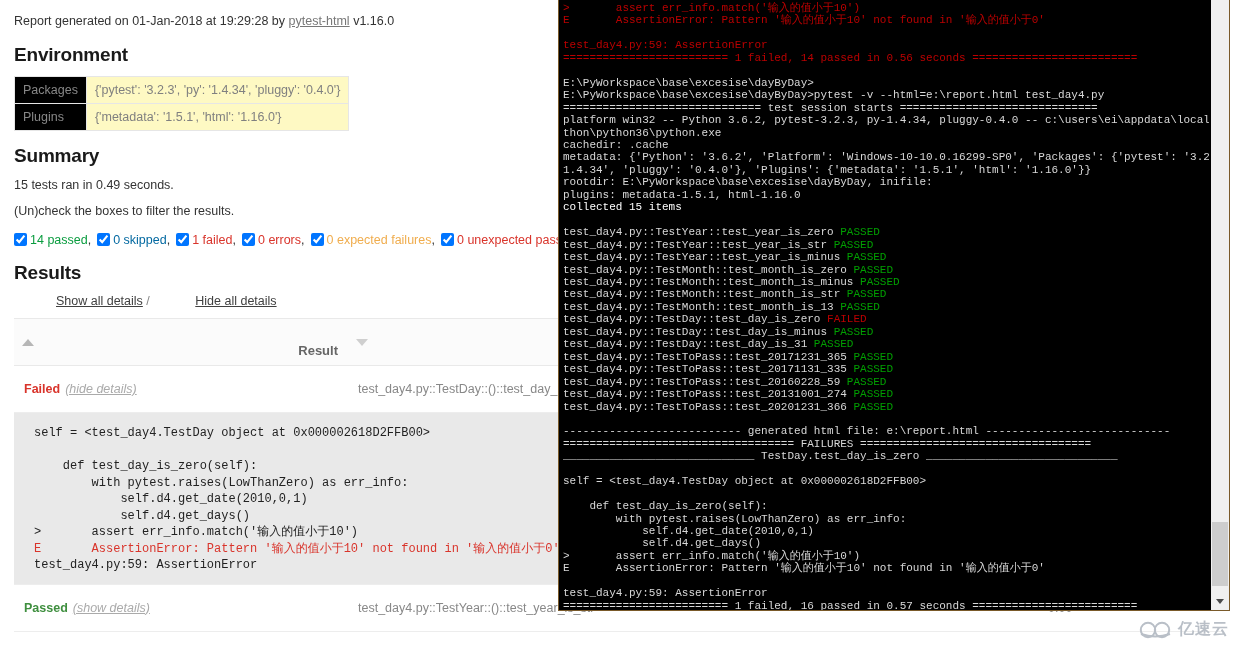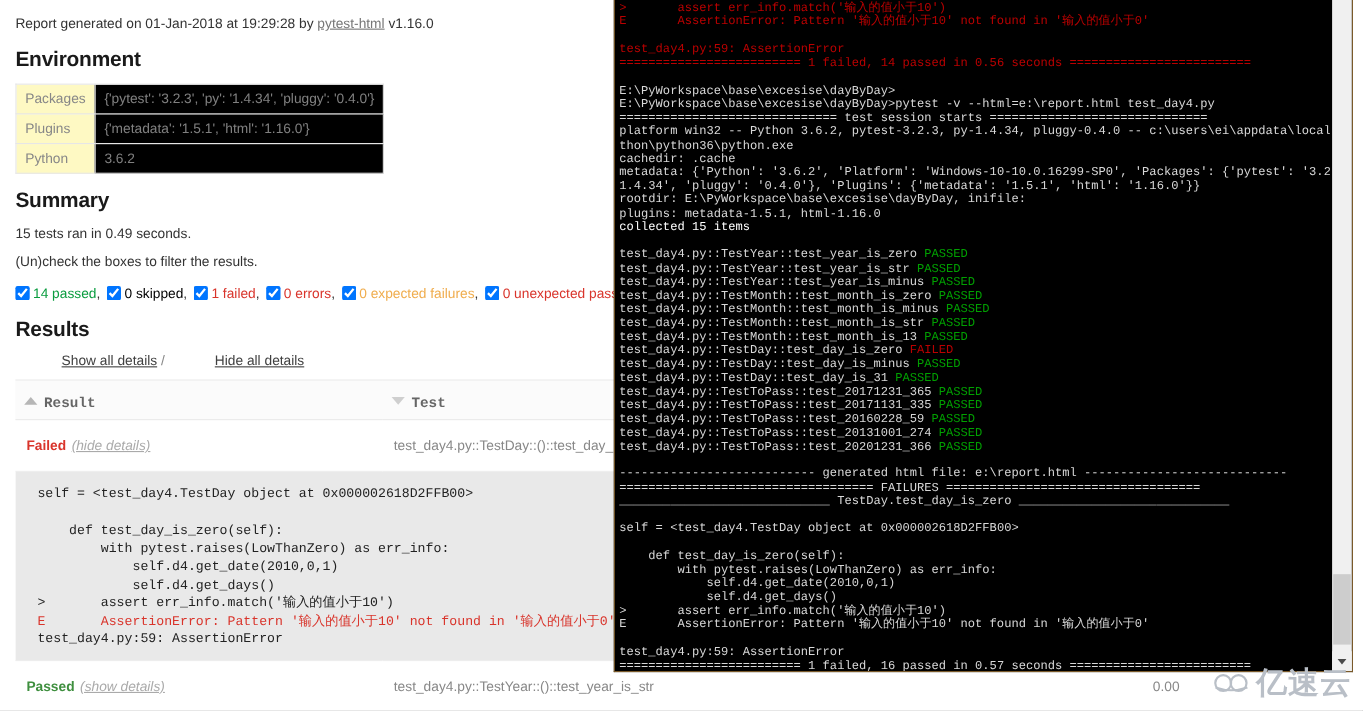--- a/index.html
+++ b/index.html
@@ -37,58 +37,57 @@
     font-size: 12.5px;
     margin-bottom: 4px;
   }
   table.environment td {
     border: 1px solid #e6e6e6;
     padding: 5px 8px;
     color: #808080;
     line-height: 16px;
     white-space: nowrap;
   }
-  table.environment td.k { background: #fef9c3; width: 72px; color:#888; }
-  table.environment td.v { background: #000000; }
+  table.environment td.k { background: #000000; width: 72px; color:#888; }
+  table.environment td.v { background: #fef9c3; }
 
   p.info { font-size: 12.5px; color: #333; margin: 9px 0; line-height: 17px; }
 
   .filters { font-size: 12.5px; margin: 12px 0 4px 0; white-space: nowrap; line-height: 16px; }
   .filters .fitem { display: inline-block; margin-right: 6px; }
   .filters input[type=checkbox] {
     vertical-align: -2px; margin: 0 3px 0 0; width: 13px; height: 13px;
   }
   .c-pass { color: #0a9c3f; }
-  .c-skip { color: #000000; }
+  .c-skip { color: #0369a1; }
   .c-fail { color: #d9342b; }
   .c-err  { color: #d9342b; }
   .c-xfail{ color: #f0ad4e; }
   .c-xpass{ color: #d9342b; }
   .comma { color:#333; }
 
   .showhide { font-size: 12.5px; margin: 6px 0 10px 0; color:#888; }
   .showhide a { color: #404040; text-decoration: underline; margin-left: 42px; }
 
   table.results {
     border-collapse: collapse;
     width: 1210px;
     font-size: 12.5px;
     table-layout: fixed;
   }
   table.results th {
-    text-align: left;
+    text-align: right;
     font-weight: bold;
     color: #666;
     background: #fbfbfb;
     border-top: 1px solid #e9e9e9;
     border-bottom: 1px solid #e9e9e9;
-    padding: 13px 10px 7px 26px;
+    padding: 24px 10px 7px 26px;
     position: relative;
     font-size: 13px;
-    font-family: Liberation Mono, monospace;
   }
   table.results th .sorticon {
     position: absolute; left: 8px; top: 50%; margin-top: -3px;
     width: 0; height: 0; border-left: 6px solid transparent; border-right: 6px solid transparent;
   }
   table.results th .sorticon.asc { border-bottom: 7px solid #b6b6b6; }
   table.results th .sorticon.desc { border-top: 7px solid #cfcfcf; }
 
   table.results td {
     padding: 16px 10px;
@@ -121,21 +120,21 @@
     padding: 12px 14px 10px 20px;
     white-space: pre;
     overflow: hidden;
   }
   pre.traceback .err { color: #d9342b; }
 
   
   .watermark {
     position: absolute; right: 10px; bottom: 6px;
     display: flex; align-items: center; gap: 5px;
-    color: #b9bfc7; font-size: 28px; font-weight: bold;
+    color: #b9bfc7; font-size: 16px; font-weight: bold;
     letter-spacing: 1px;
     pointer-events: none;
     font-family: "DejaVu Sans", sans-serif;
   }
   .watermark svg { display:block; }
 
   
   .console {
     position: absolute;
     left: 558px; top: 0px; width: 672px; height: 611px;
@@ -195,24 +194,20 @@
 
     <table class="environment">
       <tbody>
         <tr>
           <td class="k">Packages</td>
           <td class="v">{'pytest': '3.2.3', 'py': '1.4.34', 'pluggy': '0.4.0'}</td>
         </tr>
         <tr>
           <td class="k">Plugins</td>
           <td class="v">{'metadata': '1.5.1', 'html': '1.16.0'}</td>
-        </tr>
-        <tr>
-          <td class="k">Python</td>
-          <td class="v">3.6.2</td>
         </tr>
       </tbody>
     </table>
 
     <h2 class="sec">Summary</h2>
     <p class="info">15 tests ran in 0.49 seconds.</p>
     <p class="info">(Un)check the boxes to filter the results.</p>
 
     <div class="filters">
       <span class="fitem"><input type="checkbox" checked="" style=""><span class="c-pass">14 passed</span><span class="comma">,</span></span><span class="fitem"><input type="checkbox" checked="" style=""><span class="c-skip">0 skipped</span><span class="comma">,</span></span><span class="fitem"><input type="checkbox" checked="" style=""><span class="c-fail">1 failed</span><span class="comma">,</span></span><span class="fitem"><input type="checkbox" checked="" style=""><span class="c-err">0 errors</span><span class="comma">,</span></span><span class="fitem"><input type="checkbox" checked="" style=""><span class="c-xfail">0 expected failures</span><span class="comma">,</span></span><span class="fitem"><input type="checkbox" checked="" style=""><span class="c-xpass">0 unexpected passes</span></span>

